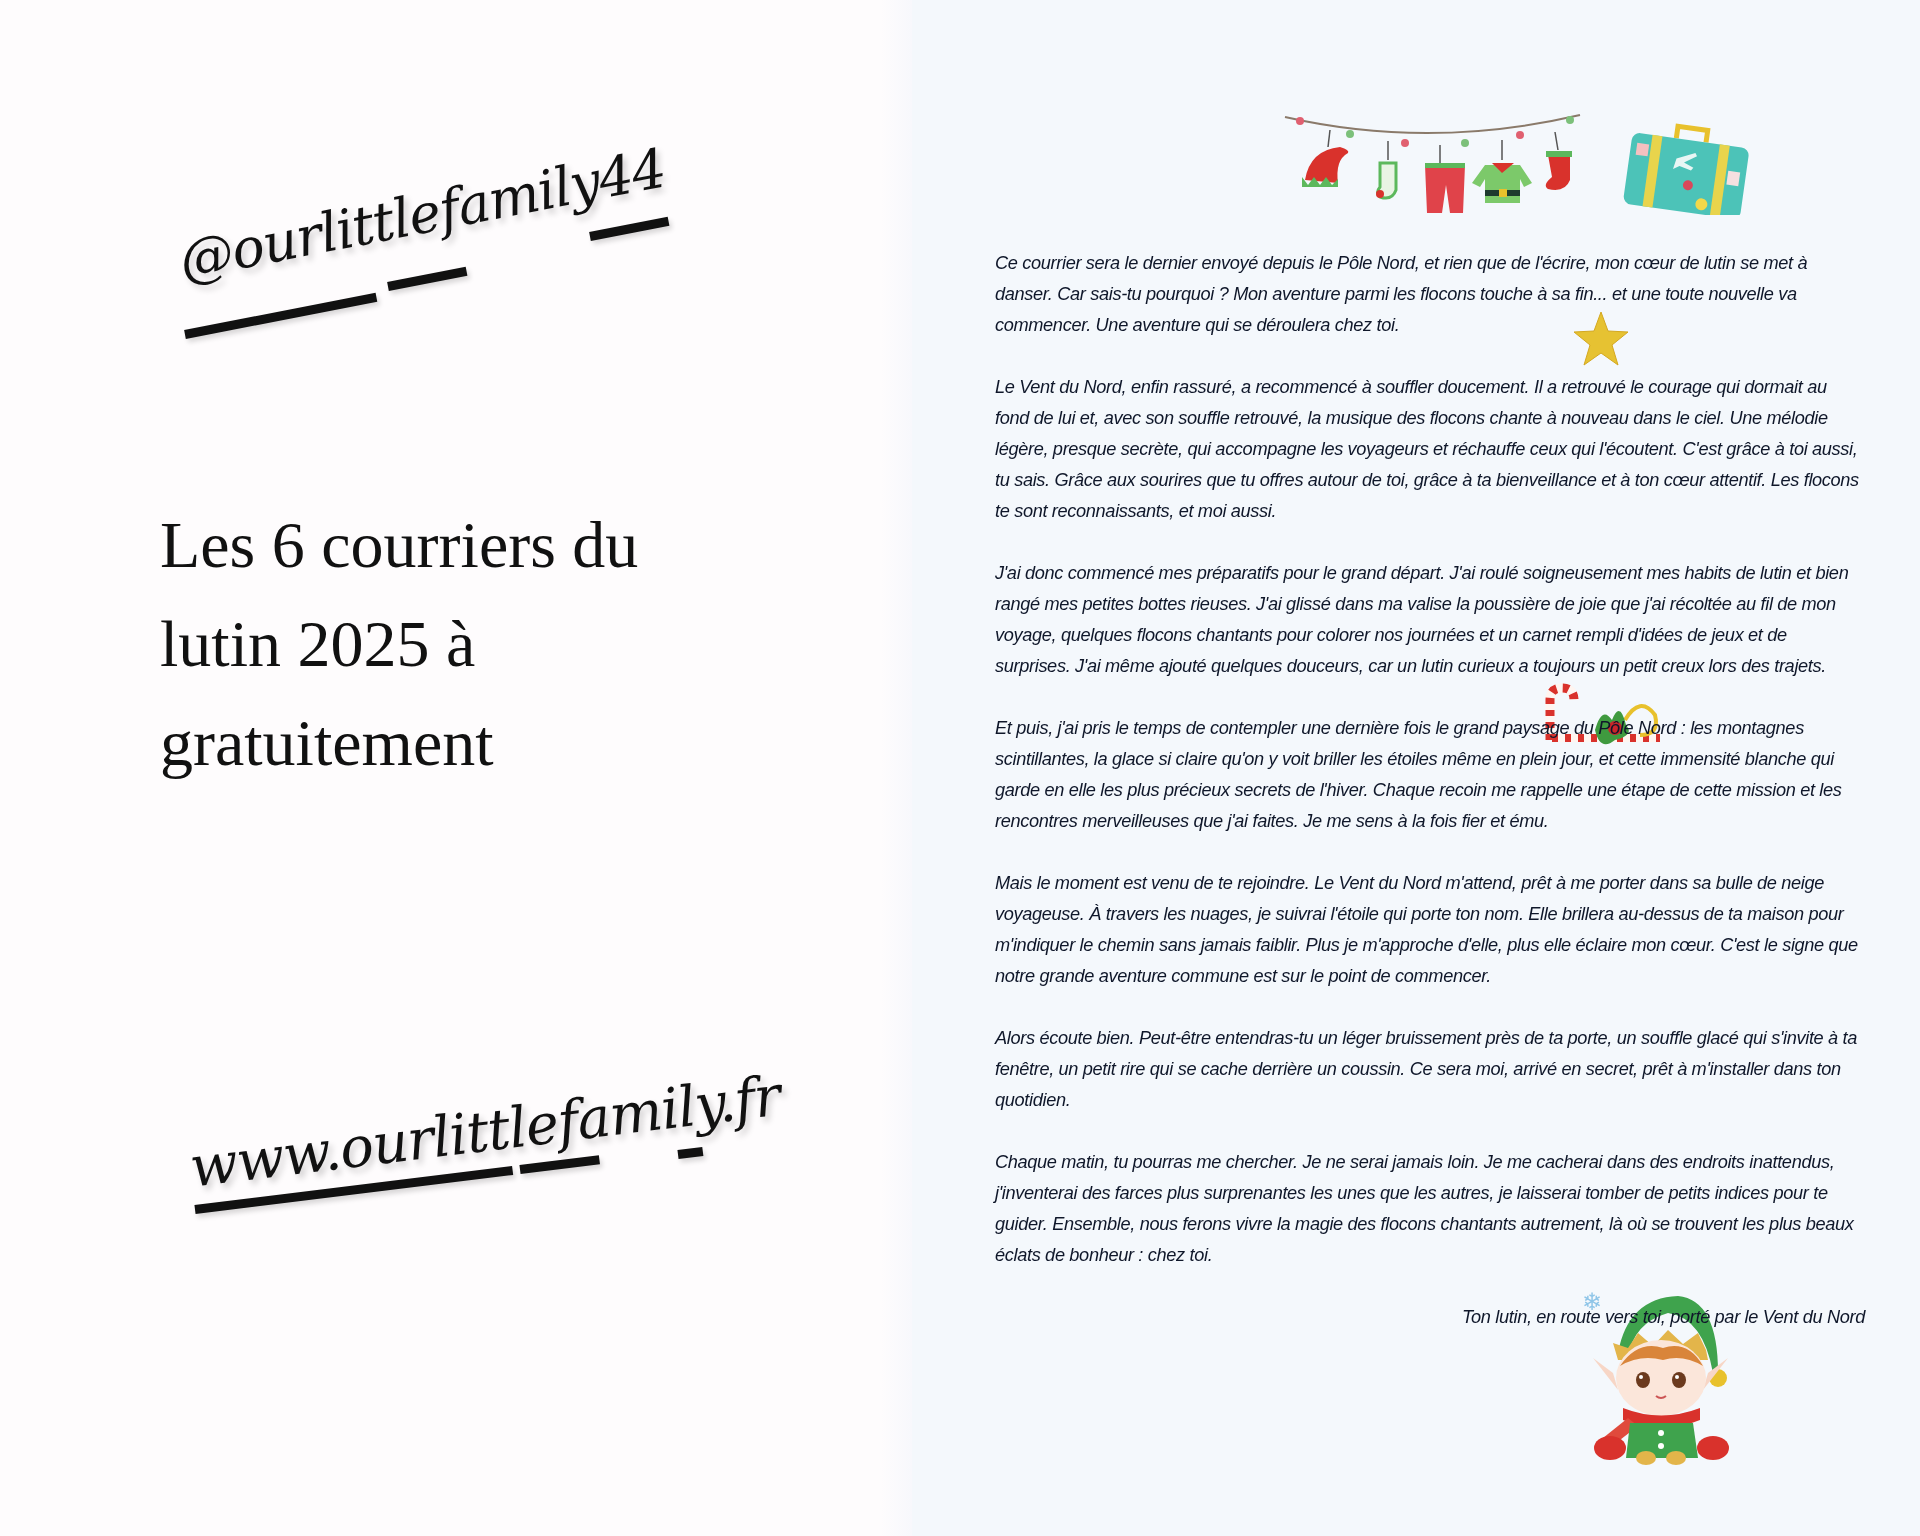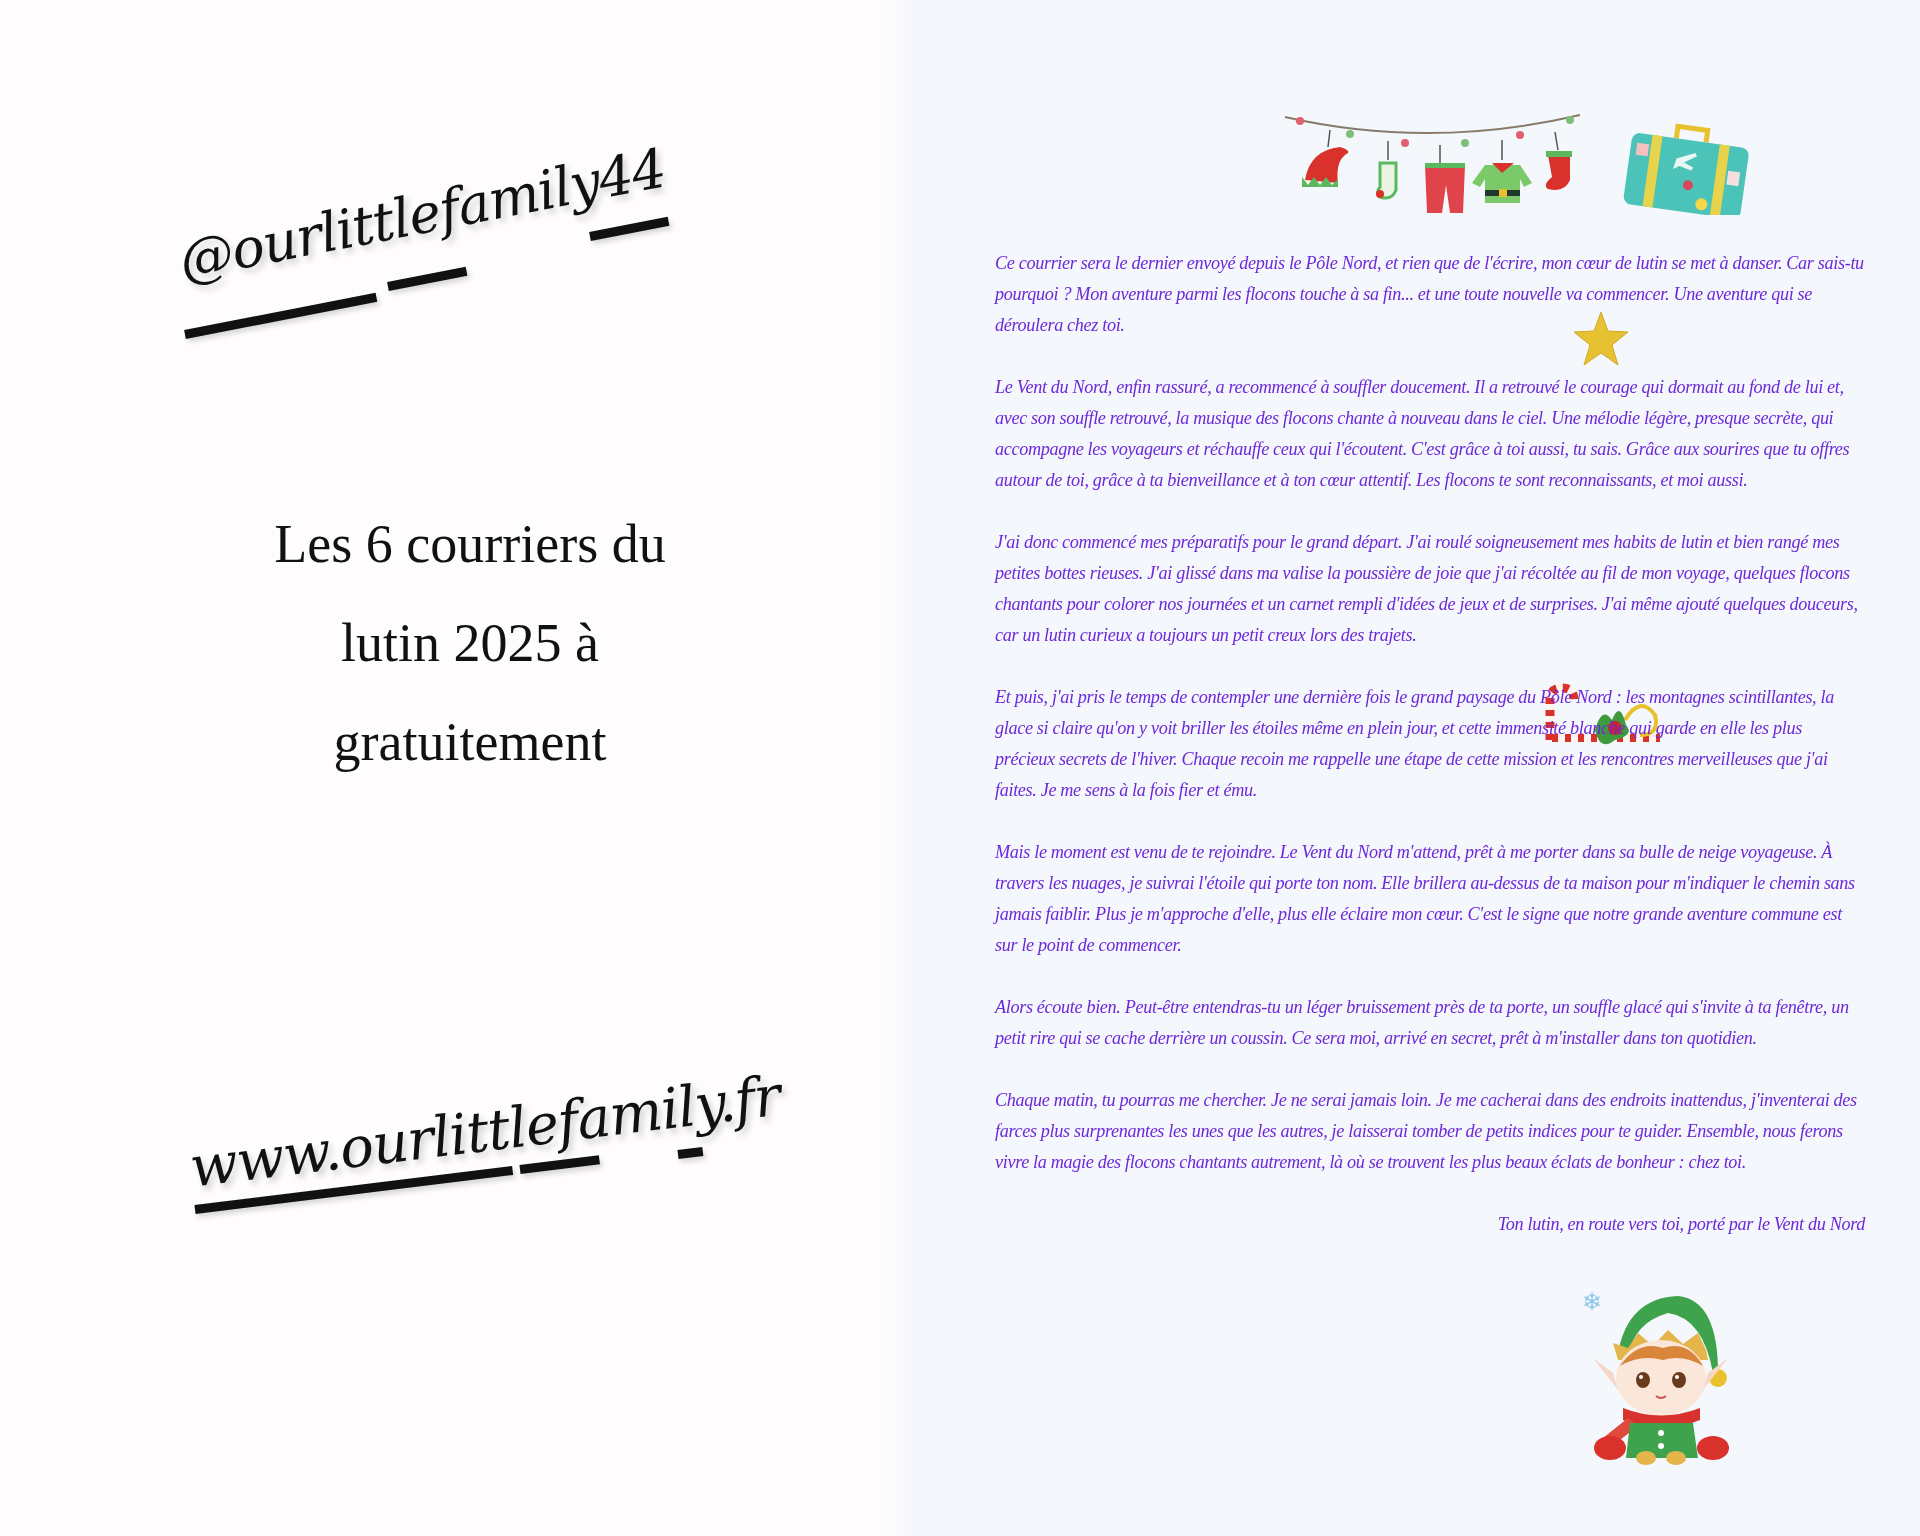--- a/index.html
+++ b/index.html
@@ -31,39 +31,39 @@
       text-shadow: 3px 5px 6px rgba(0,0,0,0.18);
       white-space: nowrap;
     }
     .handle-underline {
       position: absolute; height: 9px; background: #111;
       transform-origin: left center;
       box-shadow: 2px 4px 5px rgba(0,0,0,0.15);
     }
     .headline {
       position: absolute; left: 160px; top: 495px; width: 620px;
-      text-align: center; font-family: "Liberation Serif", serif;
-      font-size: 54px; line-height: 99px; color: #111;
+      font-family: "Liberation Serif", serif;
+      font-size: 66px; line-height: 99px; color: #111;
     }
     .headline div { white-space: nowrap; }
     .website {
       position: absolute; left: 190px; top: 1135px;
       font-family: "DejaVu Serif", serif; font-style: italic;
       font-size: 56px; color: #111;
       transform: rotate(-7deg); transform-origin: left center;
       letter-spacing: -1px;
       text-shadow: 3px 5px 6px rgba(0,0,0,0.18);
       white-space: nowrap;
     }
 
     
     .letter {
       position: absolute; left: 995px; top: 248px; width: 870px;
-      font-family: Liberation Serif, serif; font-style: italic;
-      font-size: 18.2px; line-height: 31px; color: #6d28d9;
+      font-family: Liberation Sans, sans-serif; font-style: italic;
+      font-size: 18.2px; line-height: 31px; color: #0f172a;
       letter-spacing: -0.35px;
     }
     .letter p { margin: 0 0 31px 0; }
     .letter p.closing { width: 540px; }
     .letter p.signature { margin-bottom: 0; text-align: right; }
 
     
     .garland { position: absolute; left: 1280px; top: 105px; width: 310px; height: 110px; }
     .suitcase { position: absolute; left: 1620px; top: 120px; width: 135px; height: 95px; }
     .star { position: absolute; left: 1571px; top: 310px; width: 60px; height: 58px; }

